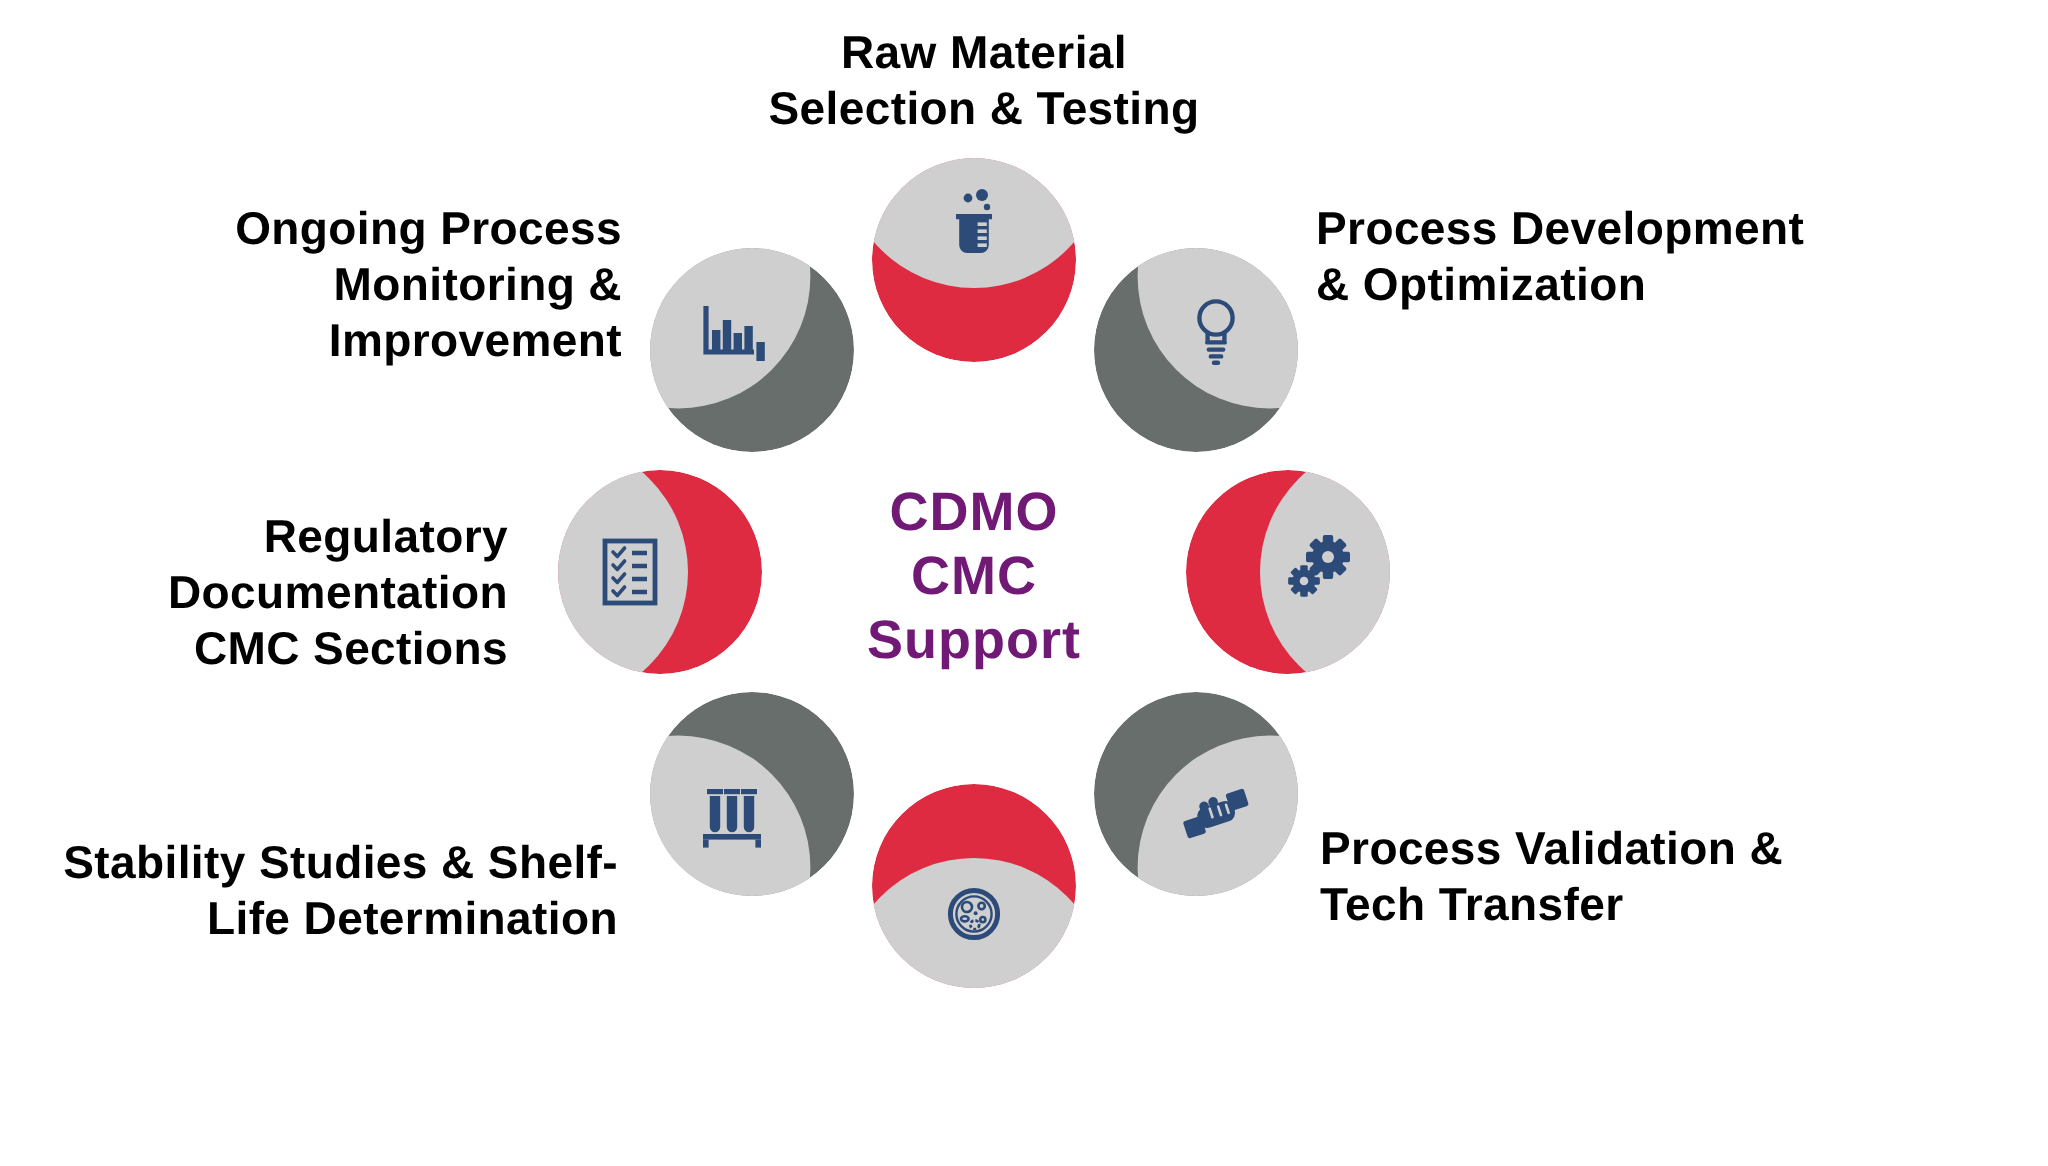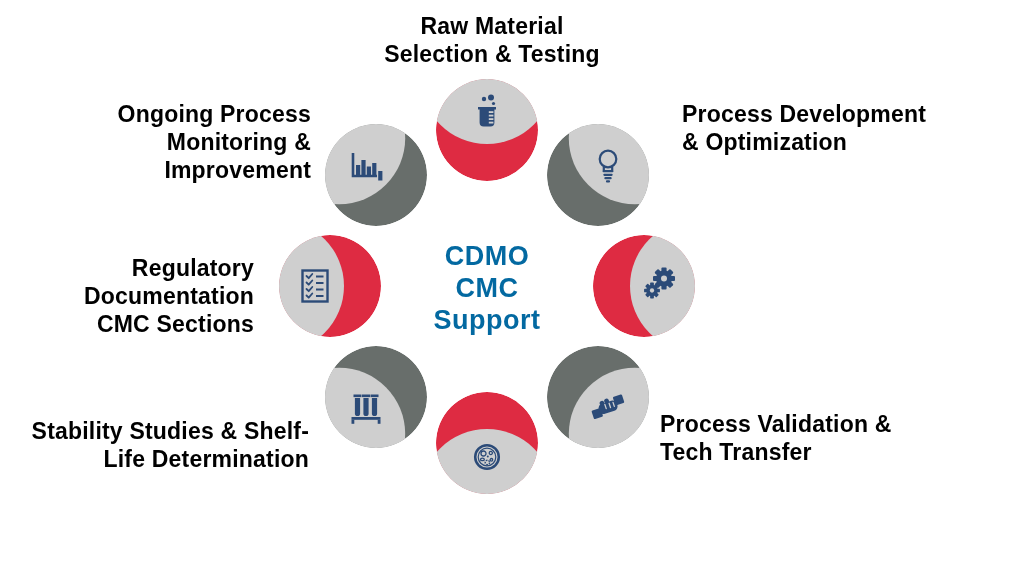--- a/index.html
+++ b/index.html
@@ -12,33 +12,33 @@
   .seg-label{
     position:absolute;
     color:#000000;
     font-size:23px;
     font-weight:700;
     line-height:28px;
     white-space:pre-line;
     letter-spacing:.2px;
   }
   .lbl-top          {left:352px; top:12px;  width:280px; text-align:center;}
-  .lbl-top-right    {left:658px; top:100px; width:300px; text-align:left;margin-left:24px;}
+  .lbl-top-right    {left:658px; top:100px; width:300px; text-align:left;}
   .lbl-right        {left:710px; top:265px; width:300px; text-align:left;}
   .lbl-bottom-right {left:660px; top:395px; width:300px; text-align:left;margin-top:15px;}
   .lbl-bottom       {left:347px; top:512px; width:290px; text-align:center;}
   .lbl-bottom-left  {left:0px;   top:399px; width:309px; text-align:right;margin-top:18px;}
   .lbl-left         {left:0px;   top:254px; width:254px; text-align:right;}
   .lbl-top-left     {left:0px;   top:100px; width:311px; text-align:right;}
 
   .center-title{
     position:absolute;
     left:387px; top:240px; width:200px;
     text-align:center;
-    color:#0369a1;
+    color:#701a75;
     font-size:27px;
     font-weight:700;
     line-height:32px;
     white-space:pre-line;
     letter-spacing:.5px;
   }
   .petal{position:absolute;width:104px;height:104px;}
   .p-top          {left:435px; top:78px;}
   .p-top-right    {left:546px; top:123px;}
   .p-right        {left:592px; top:234px;}

